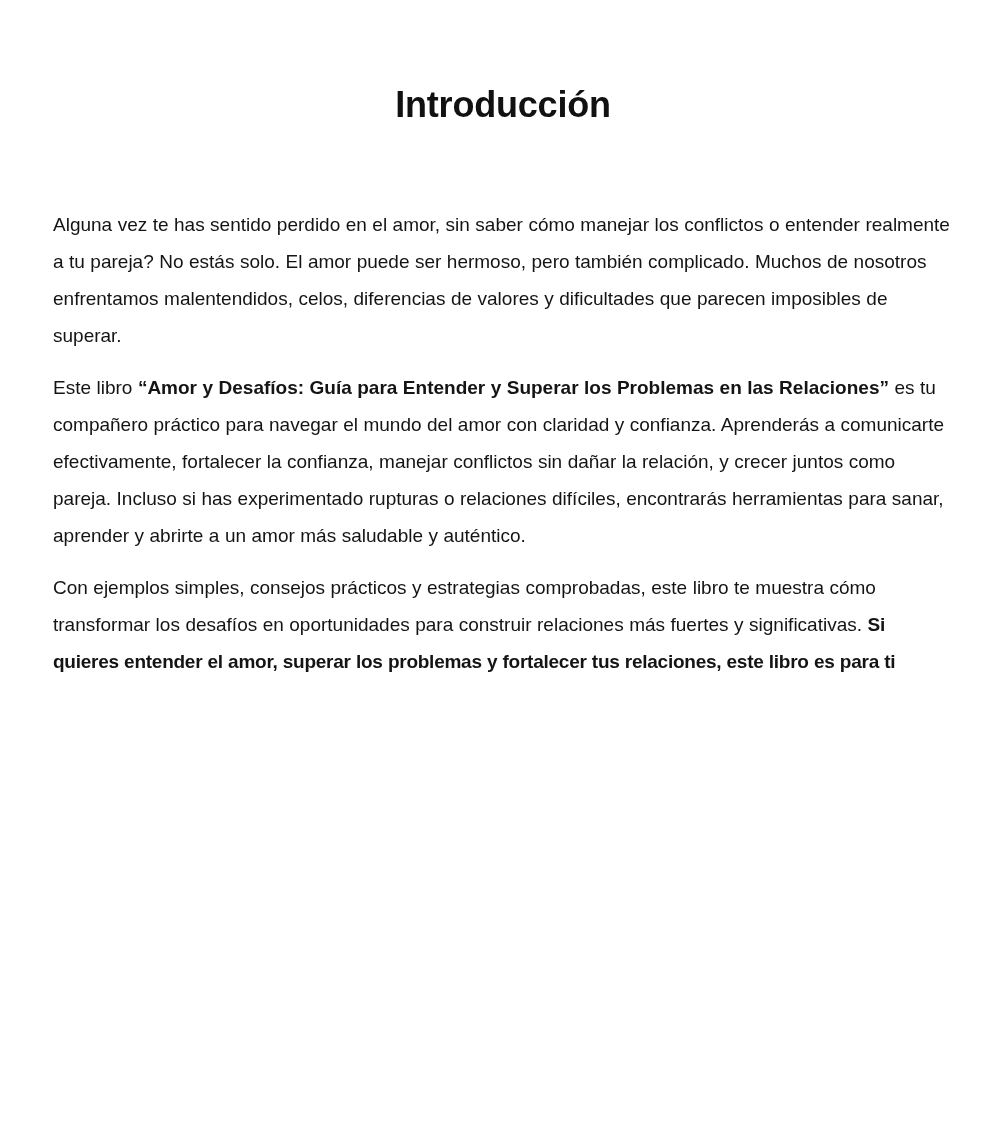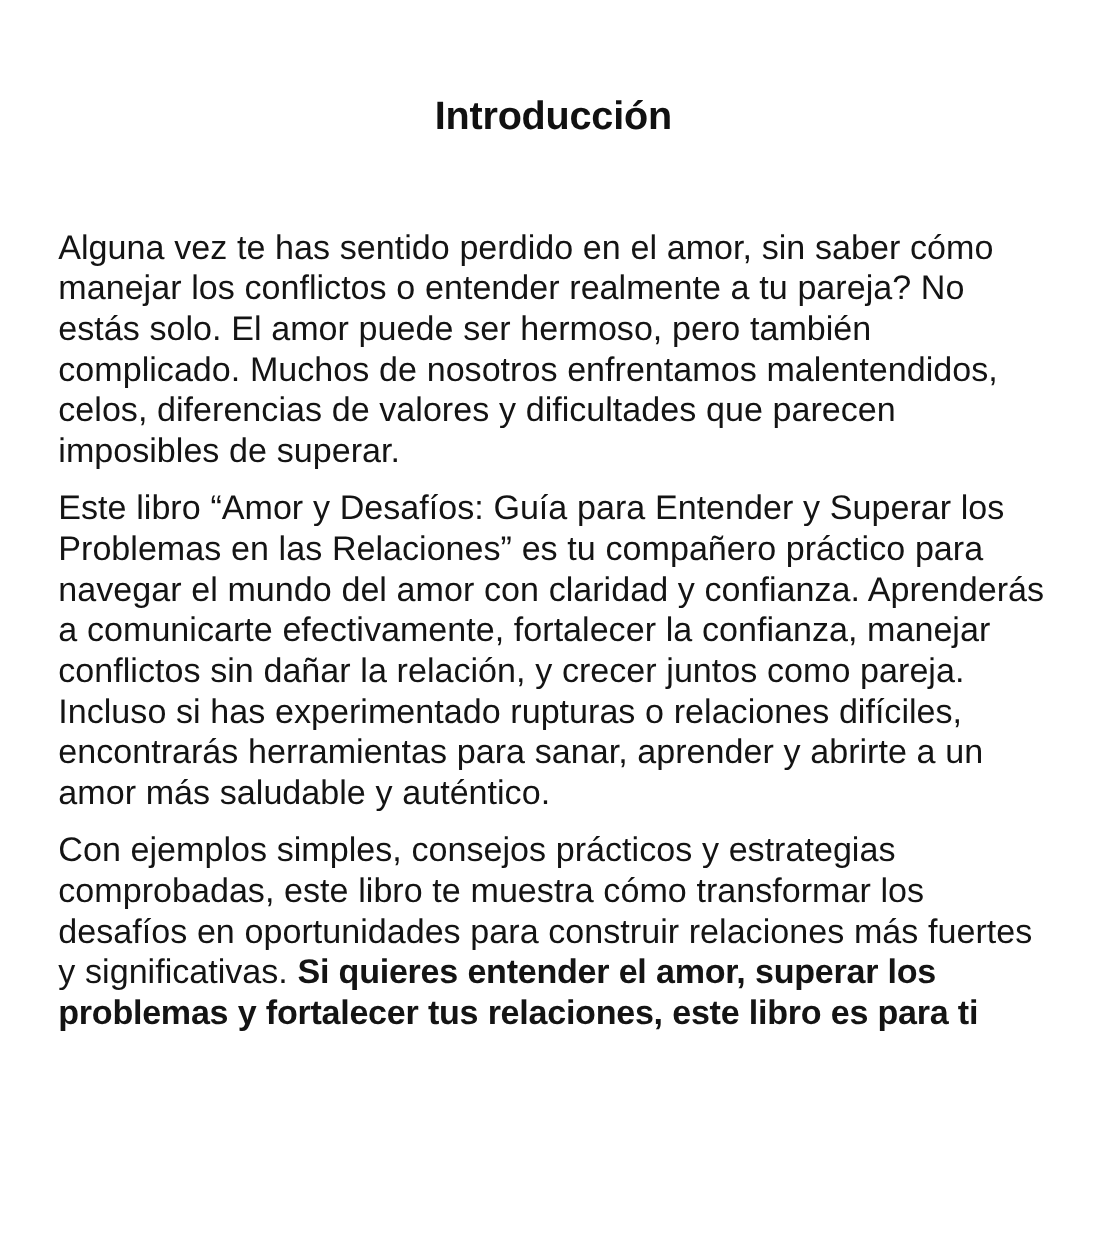--- a/index.html
+++ b/index.html
@@ -41,34 +41,34 @@
 
   .body-wrap {
     position: absolute;
     top: 206px;
     left: 53px;
     width: 902px;
   }
 
   .para {
     margin: 0 0 15px 0;
-    font-size: 31px;
+    font-size: 19px;
     line-height: 37px;
     font-weight: 400;
     color: #141414;
     text-align: left;
     word-spacing: 0.2px;
   }
 
   .para:last-child {
     margin-bottom: 0;
   }
 
   .b {
-    font-weight: 400;
+    font-weight: 700;
   }
 
   
   .b-condensed {
     font-weight: 700;
     font-family: "Liberation Sans Narrow", "Liberation Sans", sans-serif;
     font-stretch: condensed;
     letter-spacing: -0.25px;
     margin-top: 46px;
   }

